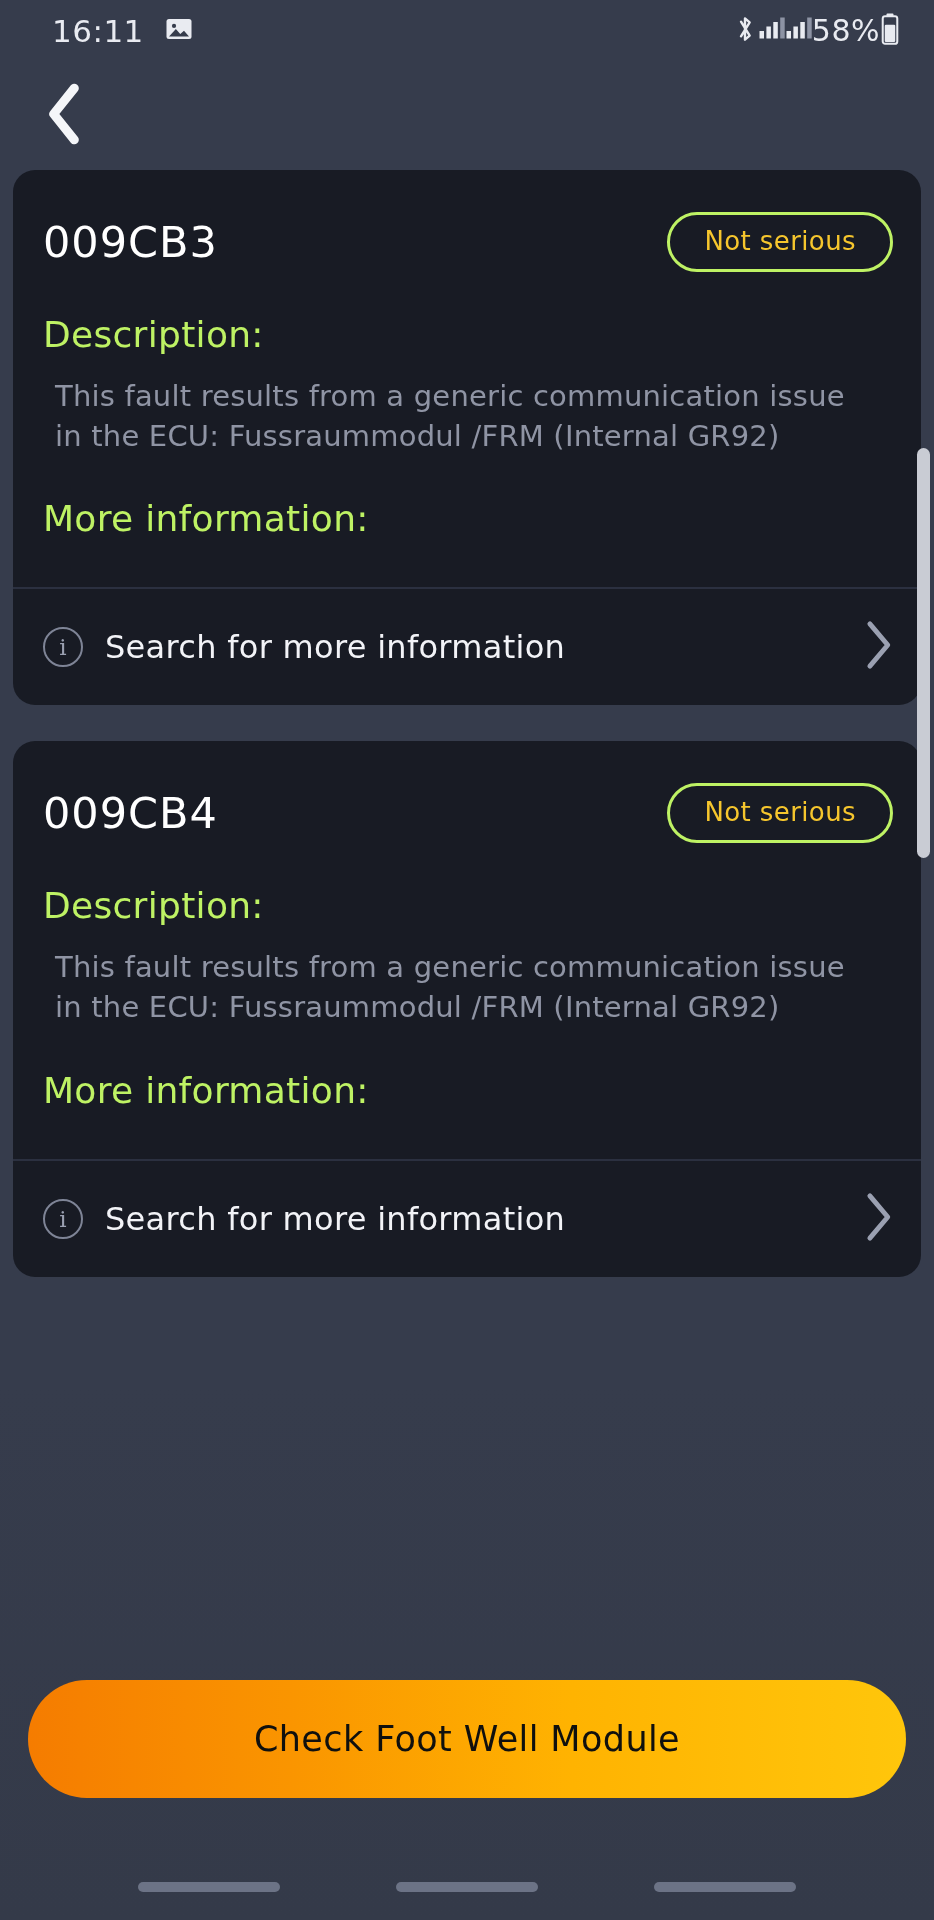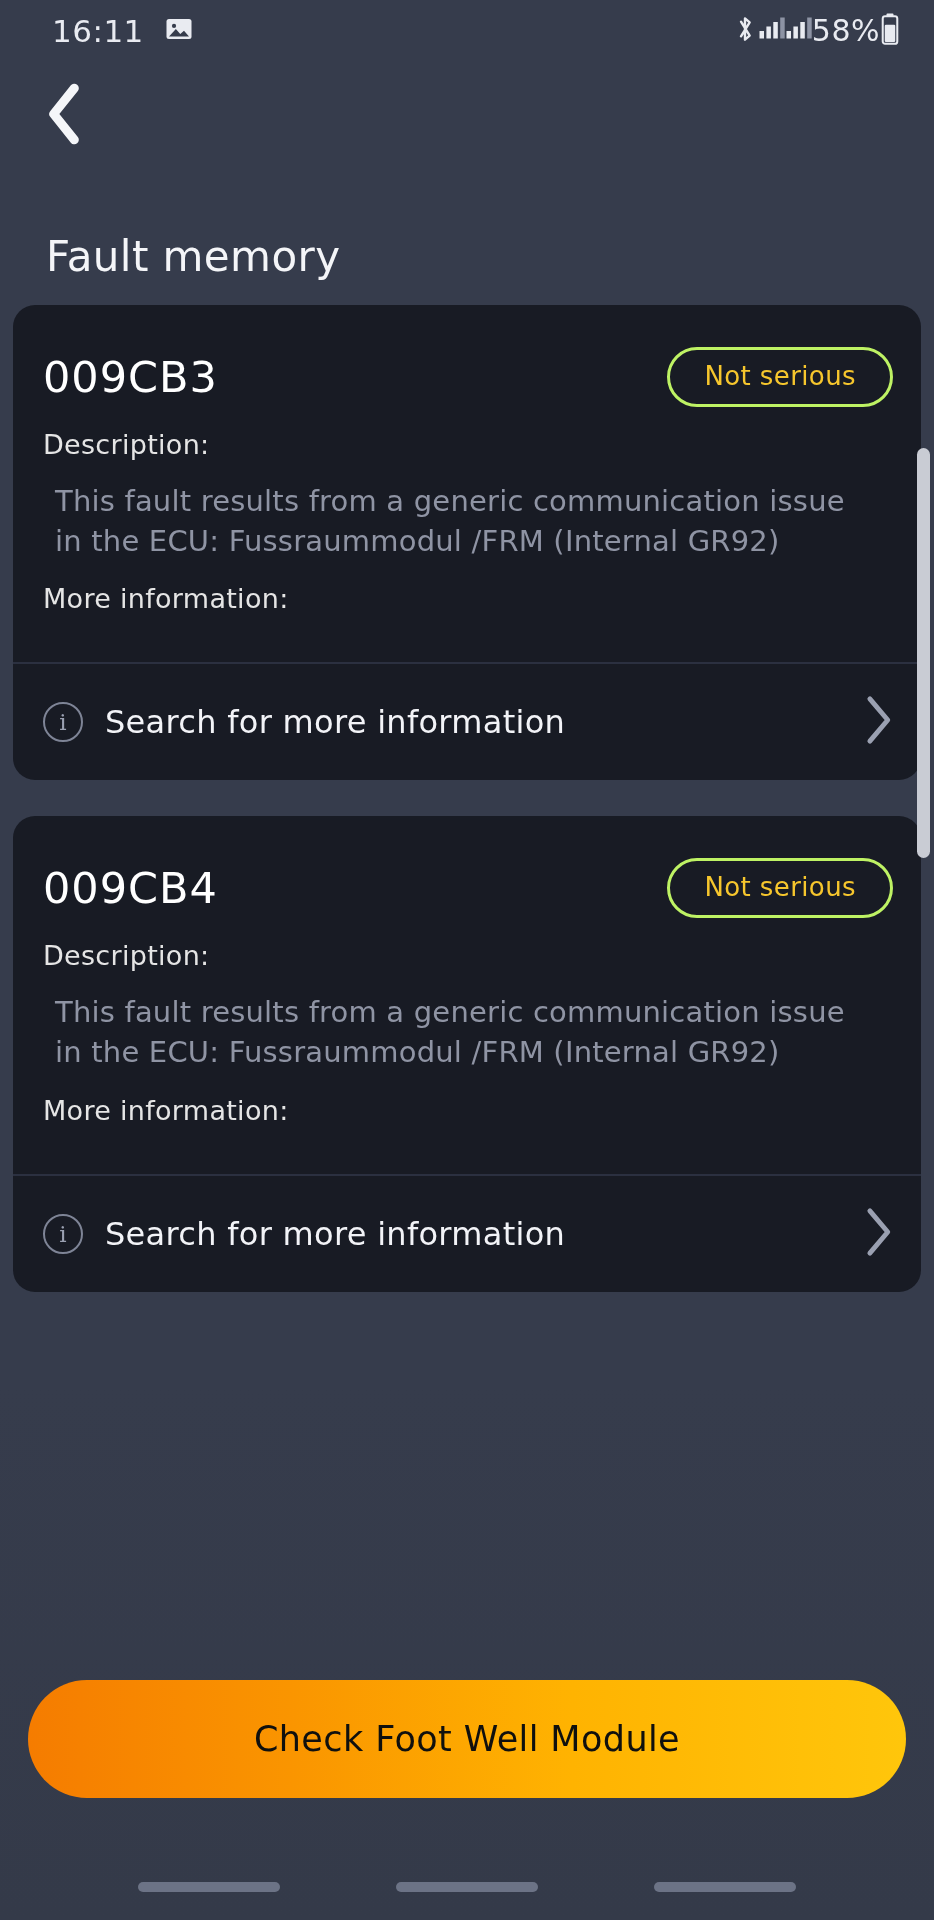--- a/index.html
+++ b/index.html
@@ -78,22 +78,22 @@
     color:#f6c62d;
     border-radius:40px;
     padding:11px 34px 13px 34px;
     font-size:26px;
     letter-spacing:.4px;
     white-space:nowrap;
     cursor:pointer;
   }
   .lbl {
     padding:0 30px;
-    margin-top:22px;
-    font-size:27px; color:#e5e5e5; letter-spacing:.3px;
+    margin-top:42px;
+    font-size:36px; color:#bef264; letter-spacing:.3px;
   }
   .desc {
     padding:0 42px;
     margin-top:22px;
     font-size:29px; line-height:1.37;
     color:#8f94a4; letter-spacing:.2px;
   }
   .card-body-pad { height:48px; }
   .divider { height:2px; background:#2b3040; }
   .row-link {
@@ -205,21 +205,20 @@
   <div class="navbar">
     <div class="back-btn">
       <span>
         <svg width="42" height="62" viewBox="0 0 24 36">
           <path d="M18 3L6 18l12 15" fill="none" stroke="#f5f6f9" stroke-width="5.2" stroke-linecap="round" stroke-linejoin="round"></path>
         </svg>
       </span>
     </div>
   </div>
 
-  <div class="section-title">Fault memory</div>
 
   <div class="card">
     <div class="card-head">
       <span class="fault-code">009CB3</span>
       <span class="badge">Not serious</span>
     </div>
     <div class="lbl">Description:</div>
     <div class="desc">This fault results from a generic communication issue in the ECU: Fussraummodul /FRM (Internal GR92)</div>
     <div class="lbl">More information:</div>
     <div class="card-body-pad"></div>

